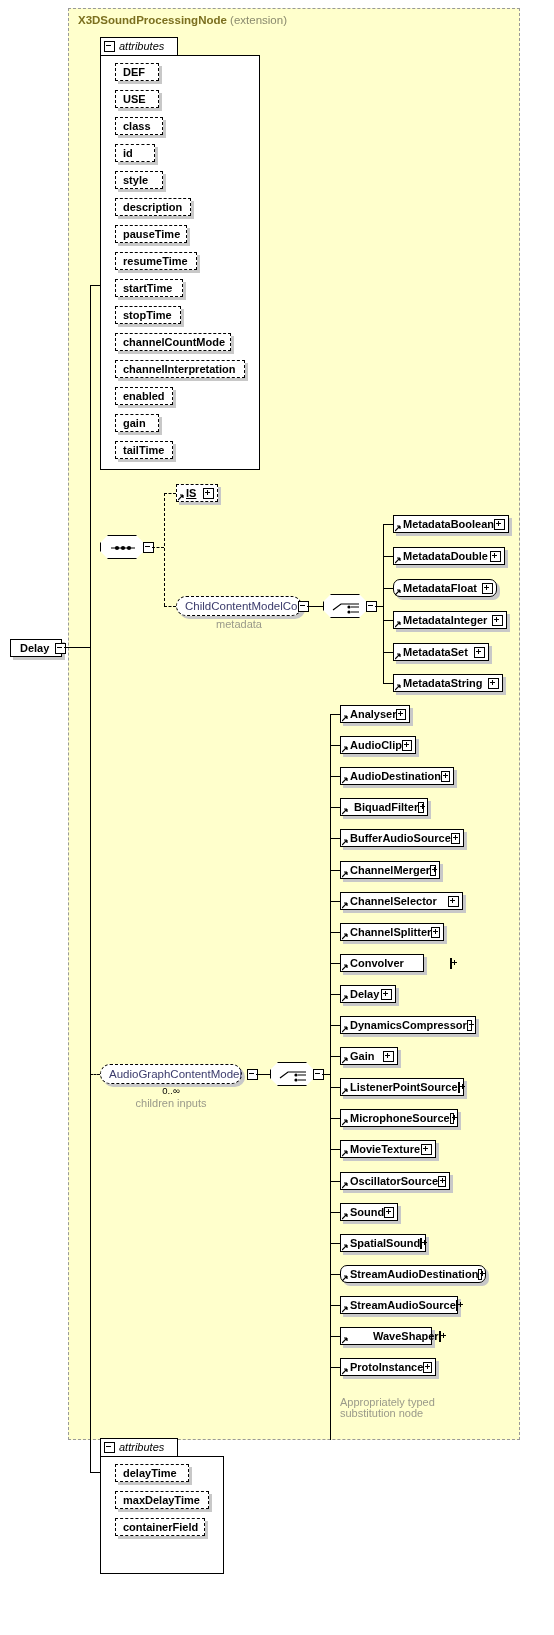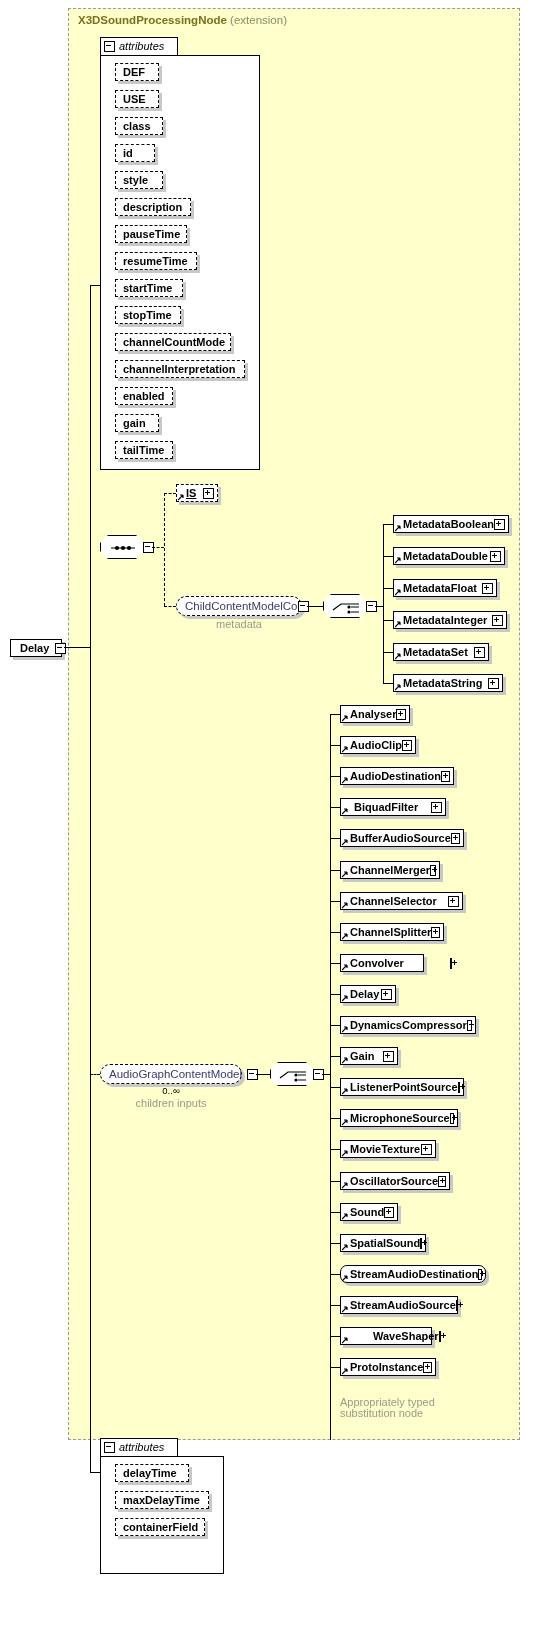--- a/index.html
+++ b/index.html
@@ -205,21 +205,21 @@
 <div class="abs ln h" style="left:383px;top:556px;width:10px;"></div>
 <div class="abs elem" style="left:393px;top:547px;width:112px;">
   <span>MetadataDouble</span>
   <span class="plus-sq" style="margin-left:auto;"></span>
   <svg class="refarrow" width="7" height="7">
       <path d="M0 6 L5 1 M5 1 L2 1 M5 1 L5 4" stroke="#000" stroke-width="1.2" fill="none"></path>
     </svg>
 </div>
 
 <div class="abs ln h" style="left:383px;top:588px;width:10px;"></div>
-<div class="abs elem" style="left:393px;top:579px;width:104px;">
+<div class="abs elem" style="left:393px;top:579px;width:104px;border-radius:7px;">
   <span>MetadataFloat</span>
   <span class="plus-sq" style="margin-left:auto;"></span>
   <svg class="refarrow" width="7" height="7">
       <path d="M0 6 L5 1 M5 1 L2 1 M5 1 L5 4" stroke="#000" stroke-width="1.2" fill="none"></path>
     </svg>
 </div>
 
 <div class="abs ln h" style="left:383px;top:620px;width:10px;"></div>
 <div class="abs elem" style="left:393px;top:611px;width:114px;">
   <span>MetadataInteger</span>
@@ -287,21 +287,21 @@
     </div>
     <div class="abs ln h" style="left: 330px; top: 776px; width: 10px;"></div>
     <div class="abs elem" style="left: 340px; top: 767px; width: 114px;">
       <span>AudioDestination</span>
       <span class="plus-sq" style="margin-left: auto;"></span>
       <svg class="refarrow" width="7" height="7">
         <path d="M0 6 L5 1 M5 1 L2 1 M5 1 L5 4" stroke="#000" stroke-width="1.2" fill="none"></path>
       </svg>
     </div>
     <div class="abs ln h" style="left: 330px; top: 807px; width: 10px;"></div>
-    <div class="abs elem" style="left: 340px; top: 798px; width: 106px; padding-left: 13px;">
+    <div class="abs elem" style="left: 340px; top: 798px; width: 88px; padding-left: 13px;">
       <span>BiquadFilter</span>
       <span class="plus-sq" style="margin-left: auto;"></span>
       <svg class="refarrow" width="7" height="7">
         <path d="M0 6 L5 1 M5 1 L2 1 M5 1 L5 4" stroke="#000" stroke-width="1.2" fill="none"></path>
       </svg>
     </div>
     <div class="abs ln h" style="left: 330px; top: 838px; width: 10px;"></div>
     <div class="abs elem" style="left: 340px; top: 829px; width: 124px;">
       <span>BufferAudioSource</span>
       <span class="plus-sq" style="margin-left: auto;"></span>

